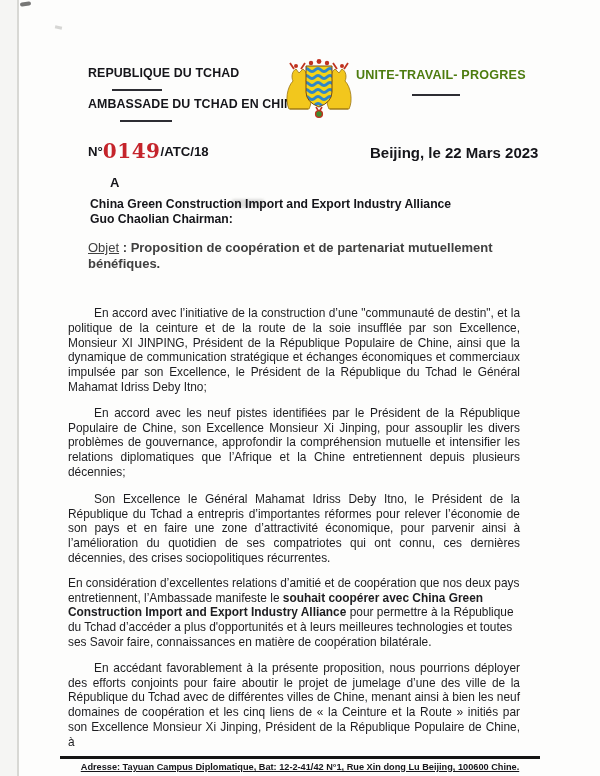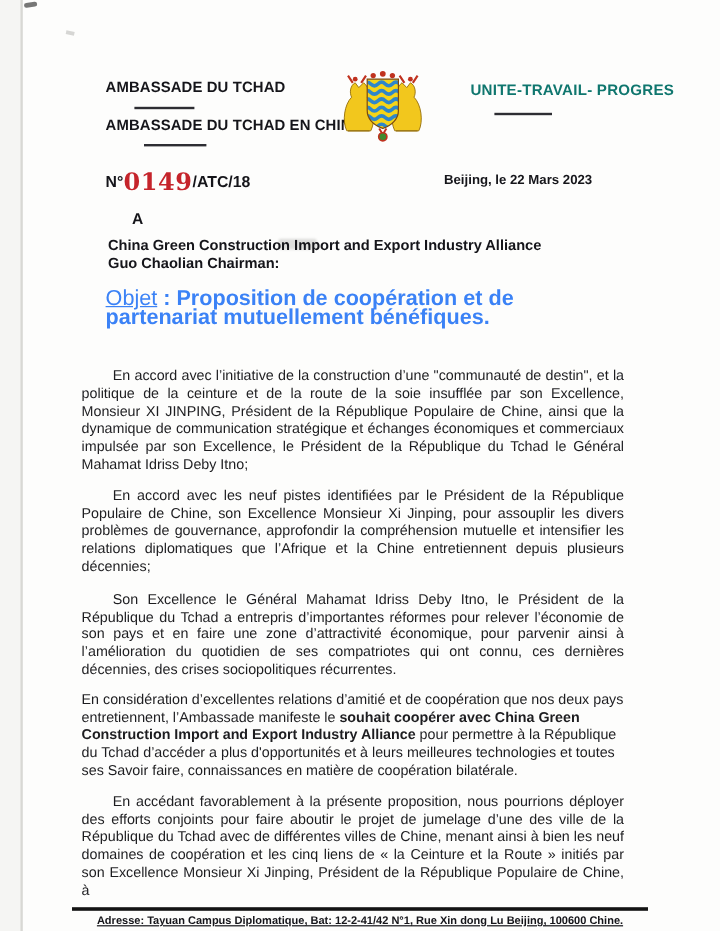--- a/index.html
+++ b/index.html
@@ -16,39 +16,39 @@
   
   .scan-strip{position:absolute;left:0;top:0;bottom:0;width:17px;background:#f5f5f3;}
   .scan-edge{position:absolute;left:17px;top:0;bottom:0;width:2px;background:#d8d8d4;}
   .corner-mark{position:absolute;left:20px;top:2px;width:11px;height:4px;background:#4a4a4a;opacity:.75;transform:rotate(-8deg);border-radius:2px;}
   .speck{position:absolute;left:55px;top:26px;width:7px;height:3px;background:#bdbdb9;opacity:.6;transform:rotate(12deg);}
   .smudge{position:absolute;left:232px;top:199px;width:32px;height:9px;background:#b9b9b6;opacity:.45;filter:blur(1px);border-radius:2px;}
 
   
   .hdr-line1{position:absolute;left:88px;top:66px;font-size:12.4px;font-weight:bold;color:#15151a;letter-spacing:.1px;}
   .hdr-line2{position:absolute;left:88px;top:97px;font-size:12.4px;font-weight:bold;color:#15151a;letter-spacing:.1px;}
-  .motto{position:absolute;left:392px;top:68px;font-size:12.6px;font-weight:bold;color:#0f766e;letter-spacing:.2px;}
+  .motto{position:absolute;left:356px;top:68px;font-size:12.6px;font-weight:bold;color:#4d7c0f;letter-spacing:.2px;}
   .rule{position:absolute;height:2px;background:#2d2d33;}
   .rule1{left:112px;top:89px;width:50px;}
   .rule2{left:120px;top:120px;width:52px;}
   .rule3{left:412px;top:94px;width:48px;}
   .crest{position:absolute;left:283px;top:57px;width:72px;height:62px;}
 
   
   .ref{position:absolute;left:88px;top:139px;white-space:nowrap;}
   .ref .pre,.ref .suf{font-size:13.2px;font-weight:bold;color:#15151a;vertical-align:2px;}
   .ref .num{font-family:"DejaVu Serif", serif;font-size:20px;font-weight:bold;letter-spacing:.5px;}
-  .date{position:absolute;left:370px;top:144px;font-size:11px;font-weight:bold;color:#15151a;}
+  .date{position:absolute;left:370px;top:144px;font-size:15px;font-weight:bold;color:#15151a;}
 
   
   .salut{position:absolute;left:110px;top:175px;font-size:13px;font-weight:bold;color:#15151a;}
   .rcpt{position:absolute;left:90px;top:197px;font-size:12.2px;font-weight:bold;line-height:14.6px;color:#15151a;width:460px;}
 
   
-  .objet{position:absolute;left:88px;top:240px;width:432px;font-size:18px;line-height:16.4px;color:#3b82f6;}
+  .objet{position:absolute;left:88px;top:240px;width:432px;font-size:13px;line-height:16.4px;color:#404040;}
   .objet .lbl{font-weight:normal;text-decoration:underline;}
   .objet .txt{font-weight:bold;}
 
   
   .body-col{position:absolute;left:68px;top:302px;width:452px;font-size:11.9px;line-height:14.8px;color:#1d1d20;}
   .body-col p{margin:0;text-align:justify;text-indent:26px;hyphens:none;}
   .body-col p.noindent{text-indent:0;text-align:left;}
   .p1{margin-top:4px !important;}
   .p2{margin-top:11px !important;}
   .p3{margin-top:12px !important;}
@@ -64,21 +64,21 @@
 <body>
 
 <div class="page">
 
   <div class="scan-strip"></div>
   <div class="scan-edge"></div>
   <div class="corner-mark"></div>
   <div class="speck"></div>
   <div class="smudge"></div>
 
-  <div class="hdr-line1">AMBASSADE DU TCHAD</div>
+  <div class="hdr-line1">REPUBLIQUE DU TCHAD</div>
   <div class="rule1 rule"></div>
   <div class="hdr-line2">AMBASSADE DU TCHAD EN CHINE</div>
   <div class="rule2 rule"></div>
   <div class="motto">UNITE-TRAVAIL- PROGRES</div>
   <div class="rule3 rule"></div>
 
   <svg class="crest" viewBox="0 0 72 62">
 
     <g>
       <path d="M6,52 C2,44 4,30 10,24 C8,20 9,14 13,12 l3,4 4,-4 c4,3 5,8 3,12 c6,7 7,20 3,28 Z" fill="#f2c71d" stroke="#9a7410" stroke-width="0.8"></path>

